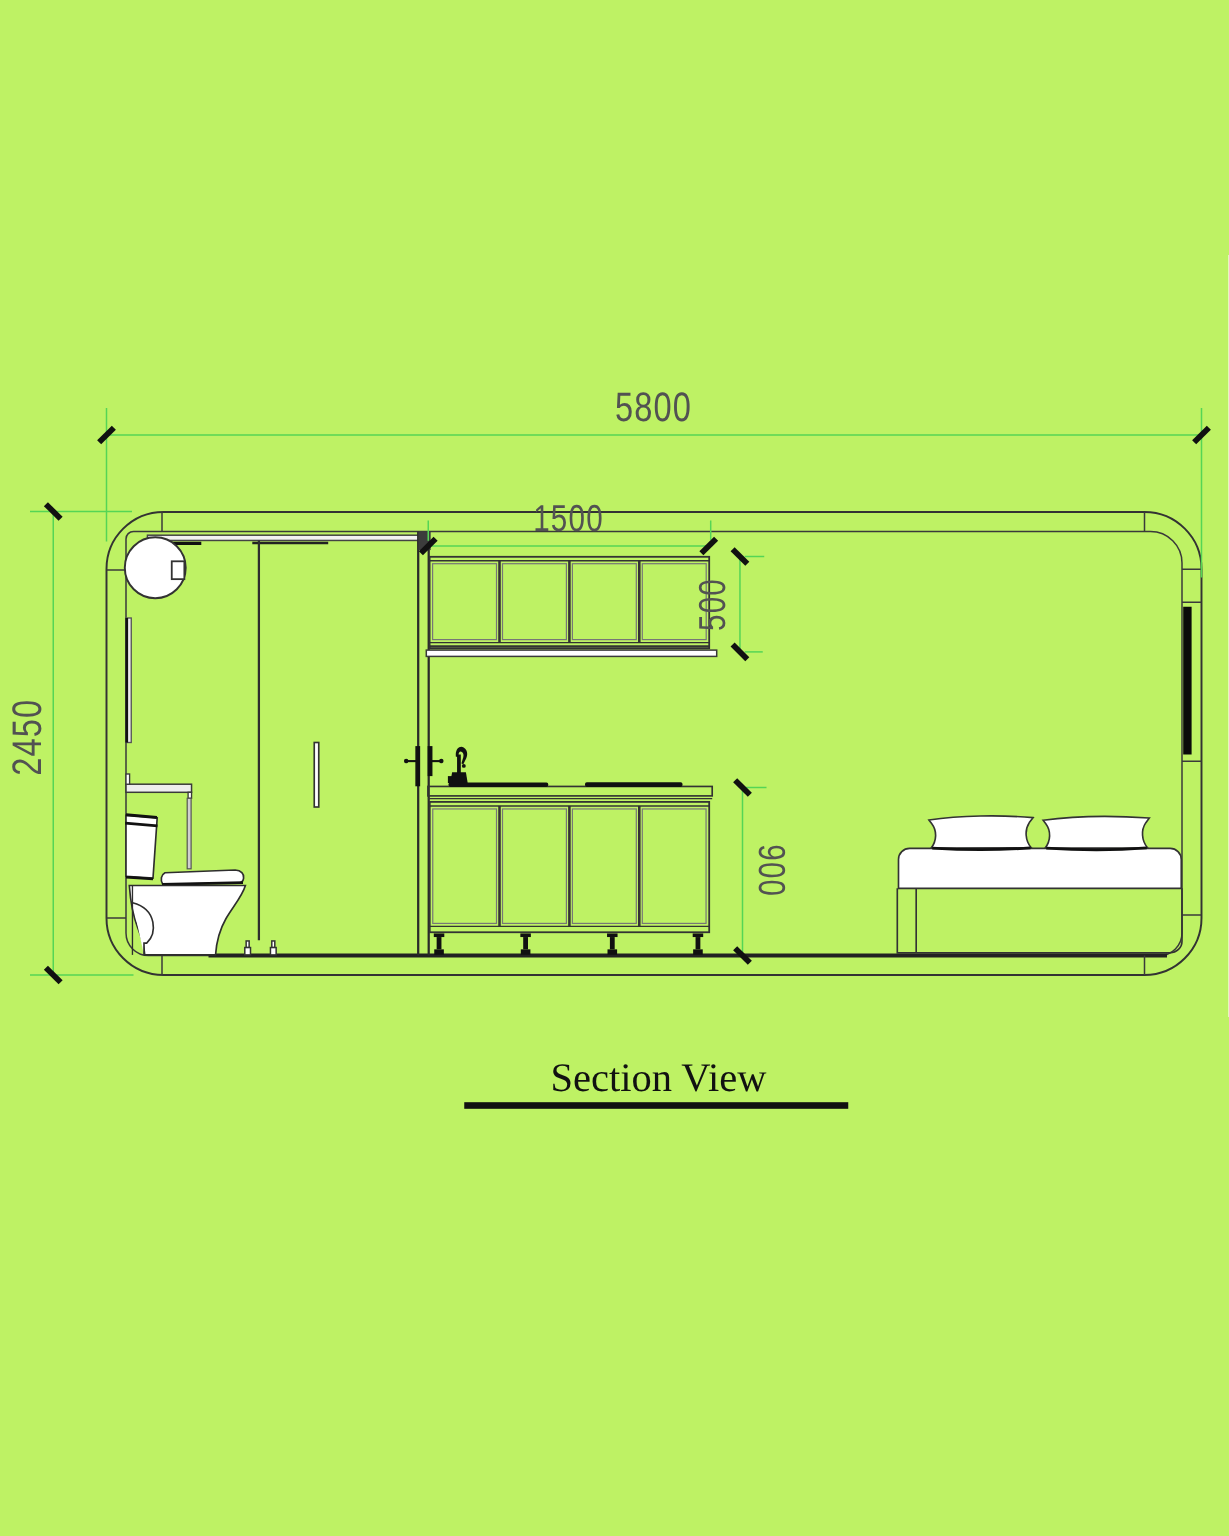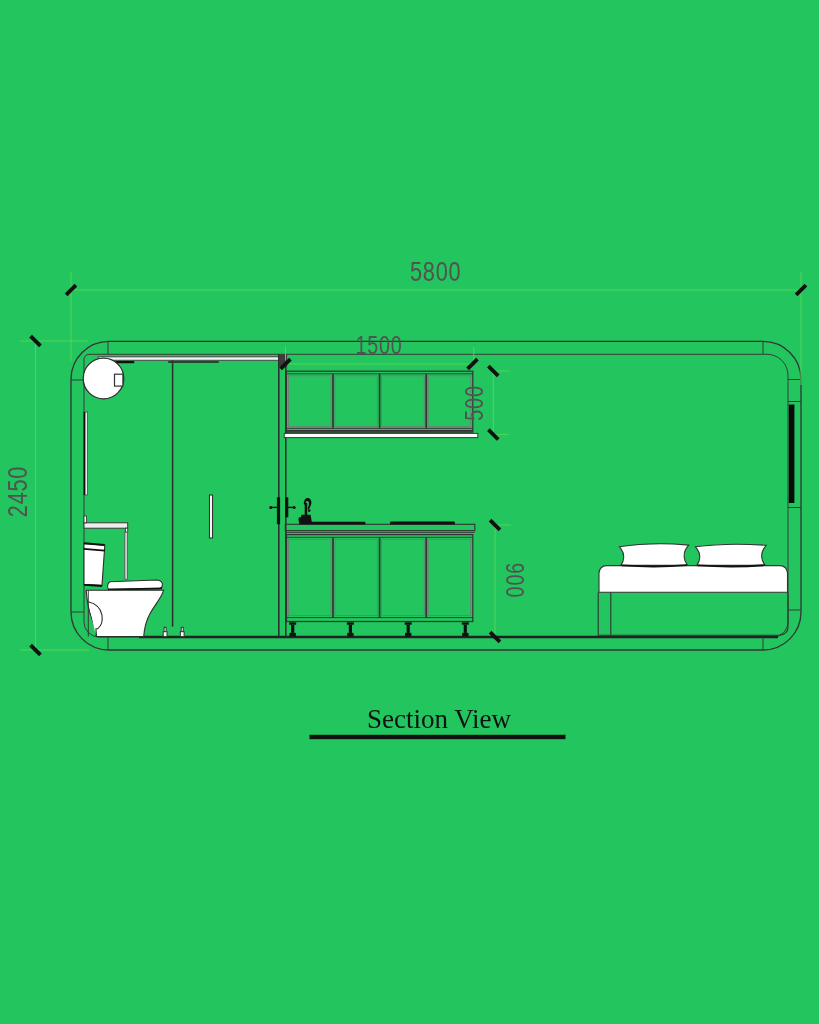--- a/index.html
+++ b/index.html
@@ -1,16 +1,16 @@
 <!DOCTYPE html>
 <html><head>
 <meta charset="utf-8">
 <style>
   html,body{margin:0;padding:0;background:#fff;}
-  #page{width:819px;height:1024px;position:relative;background:#22c55e;overflow:hidden;}
+  #page{width:819px;height:1024px;position:relative;background:#bef264;overflow:hidden;}
   svg{display:block;}
 </style>
 </head>
 <body>
 <div id="page">
 <svg width="819" height="1024" viewBox="0 0 819 1024" fill="none" font-family="Liberation Sans, sans-serif">
 
 <rect x="71" y="341.3" width="730" height="308.7" rx="38" ry="38" stroke="#333" stroke-width="1.3"></rect>
 
 <path d="M89,354.3 L767,354.3 A21,21 0 0 1 788,375.3 L788,622 A15,15 0 0 1 773,637 L99,637 A15,15 0 0 1 84,622 L84,359.3 A5,5 0 0 1 89,354.3 Z" stroke="#3a3a3a" stroke-width="1"></path>

